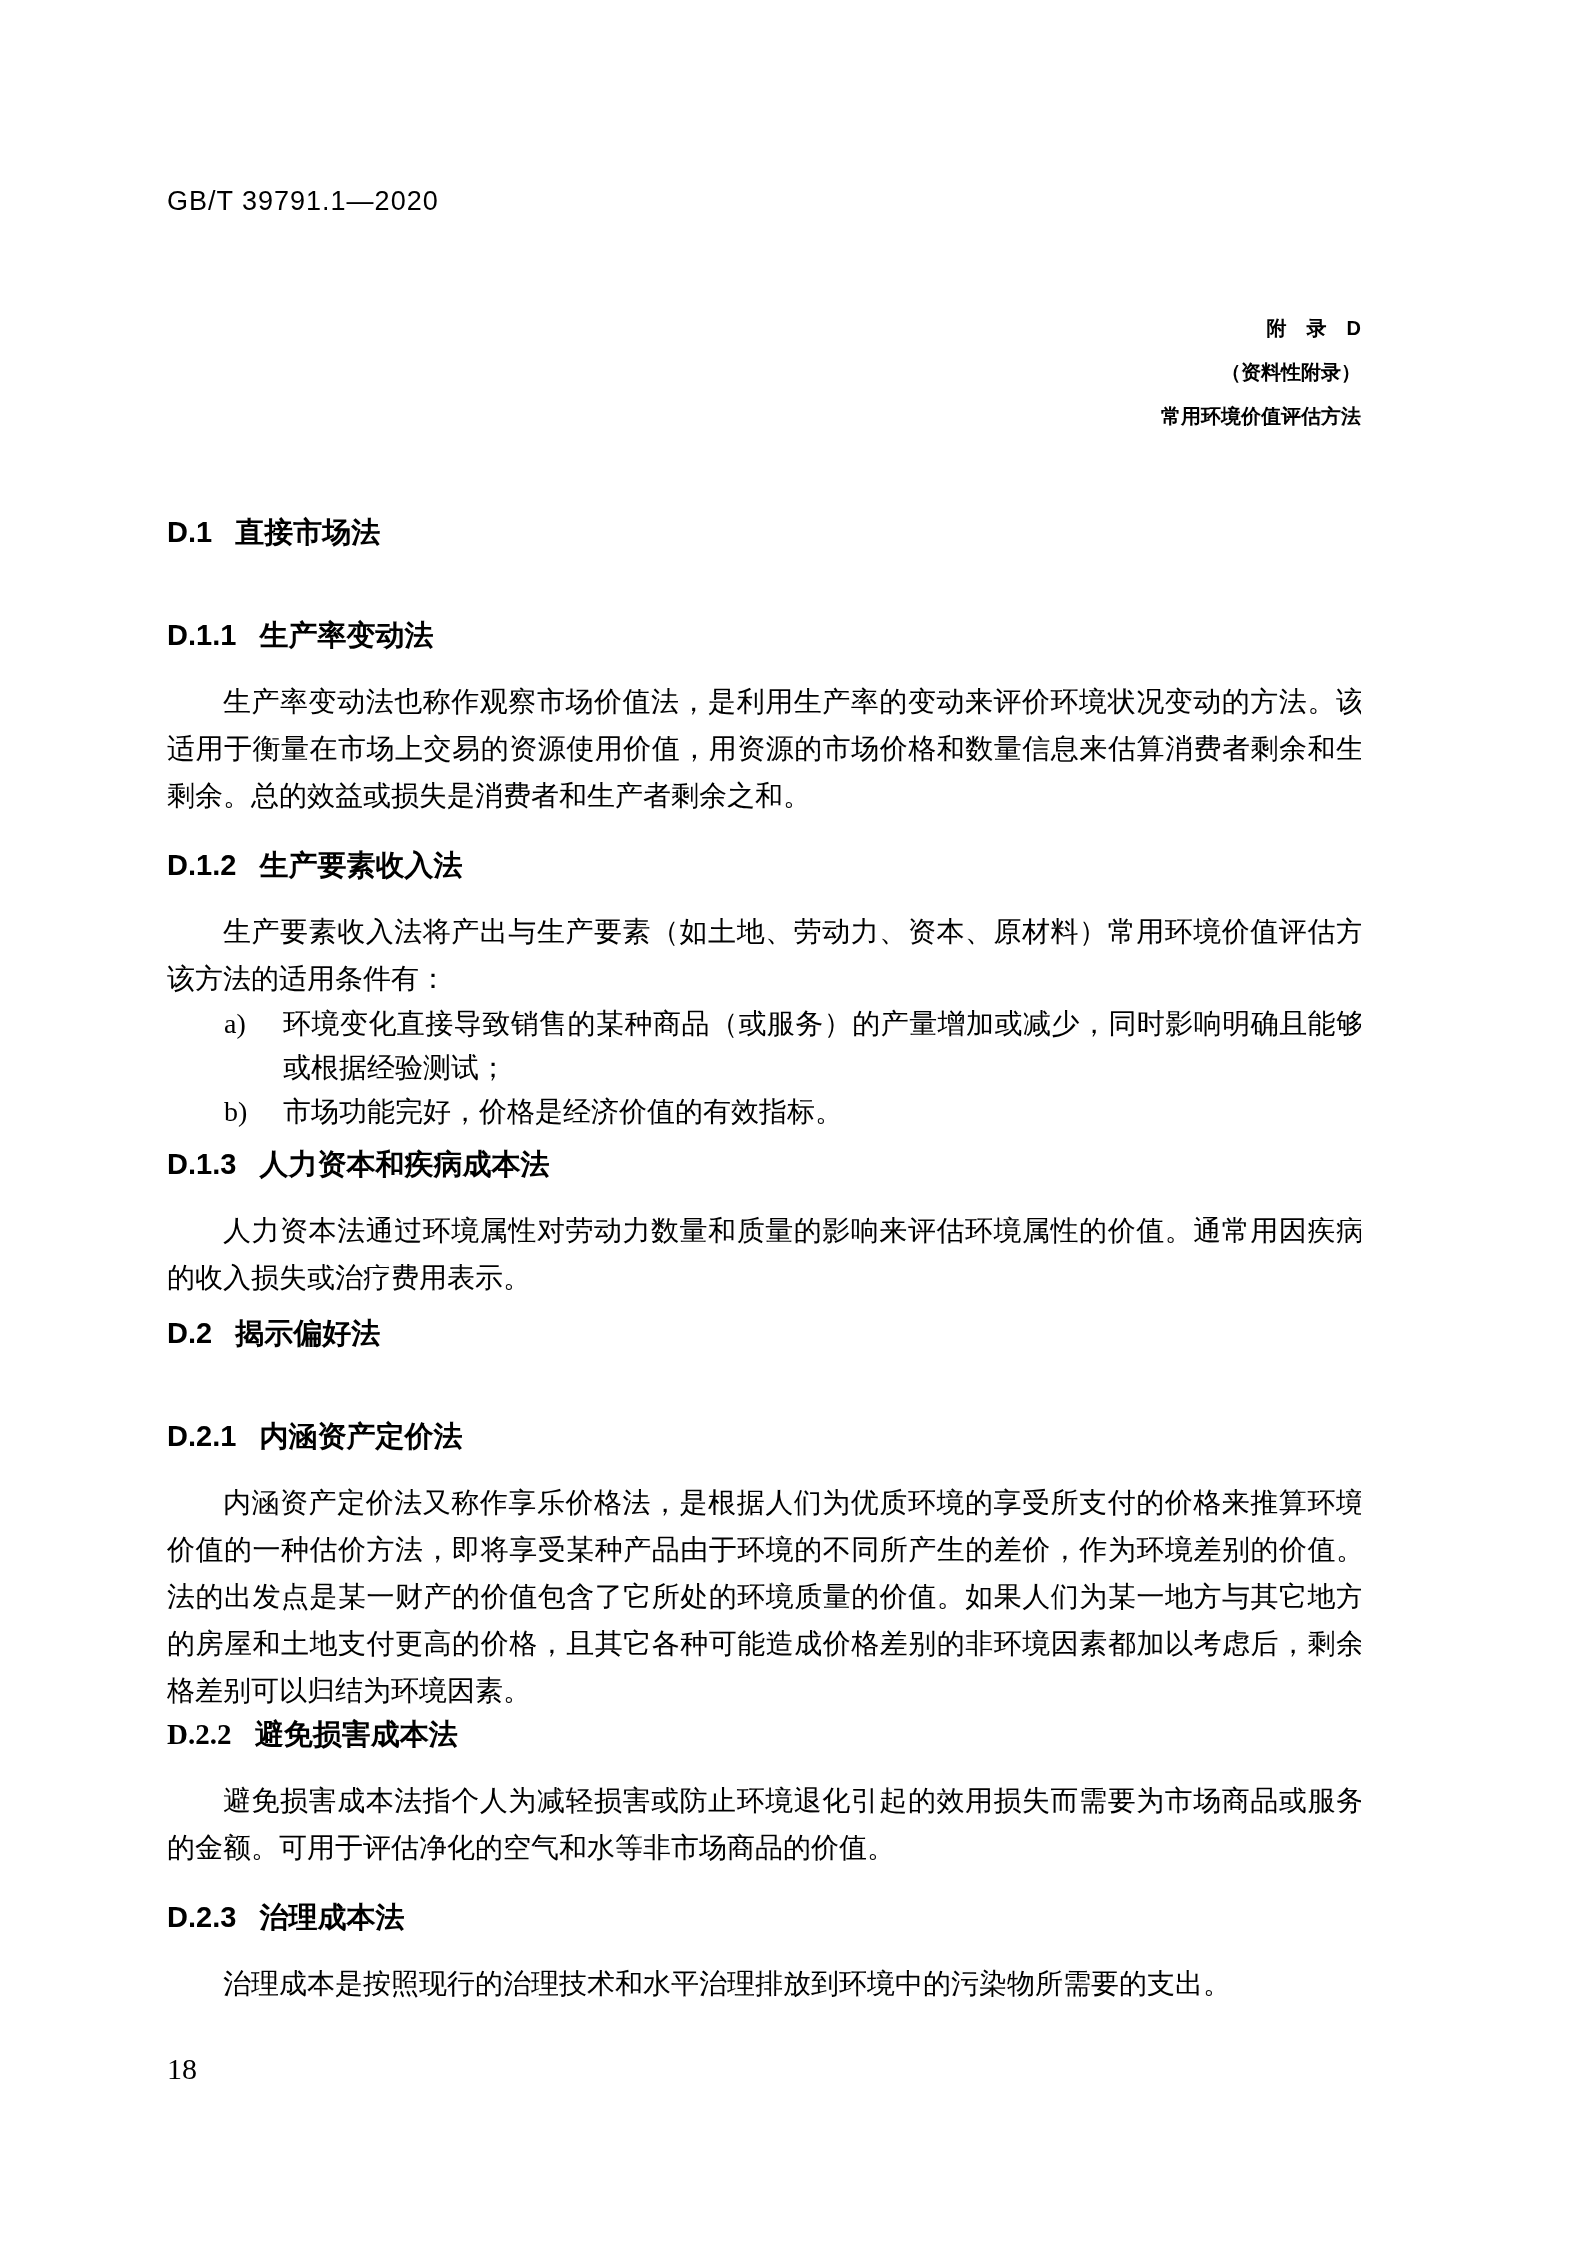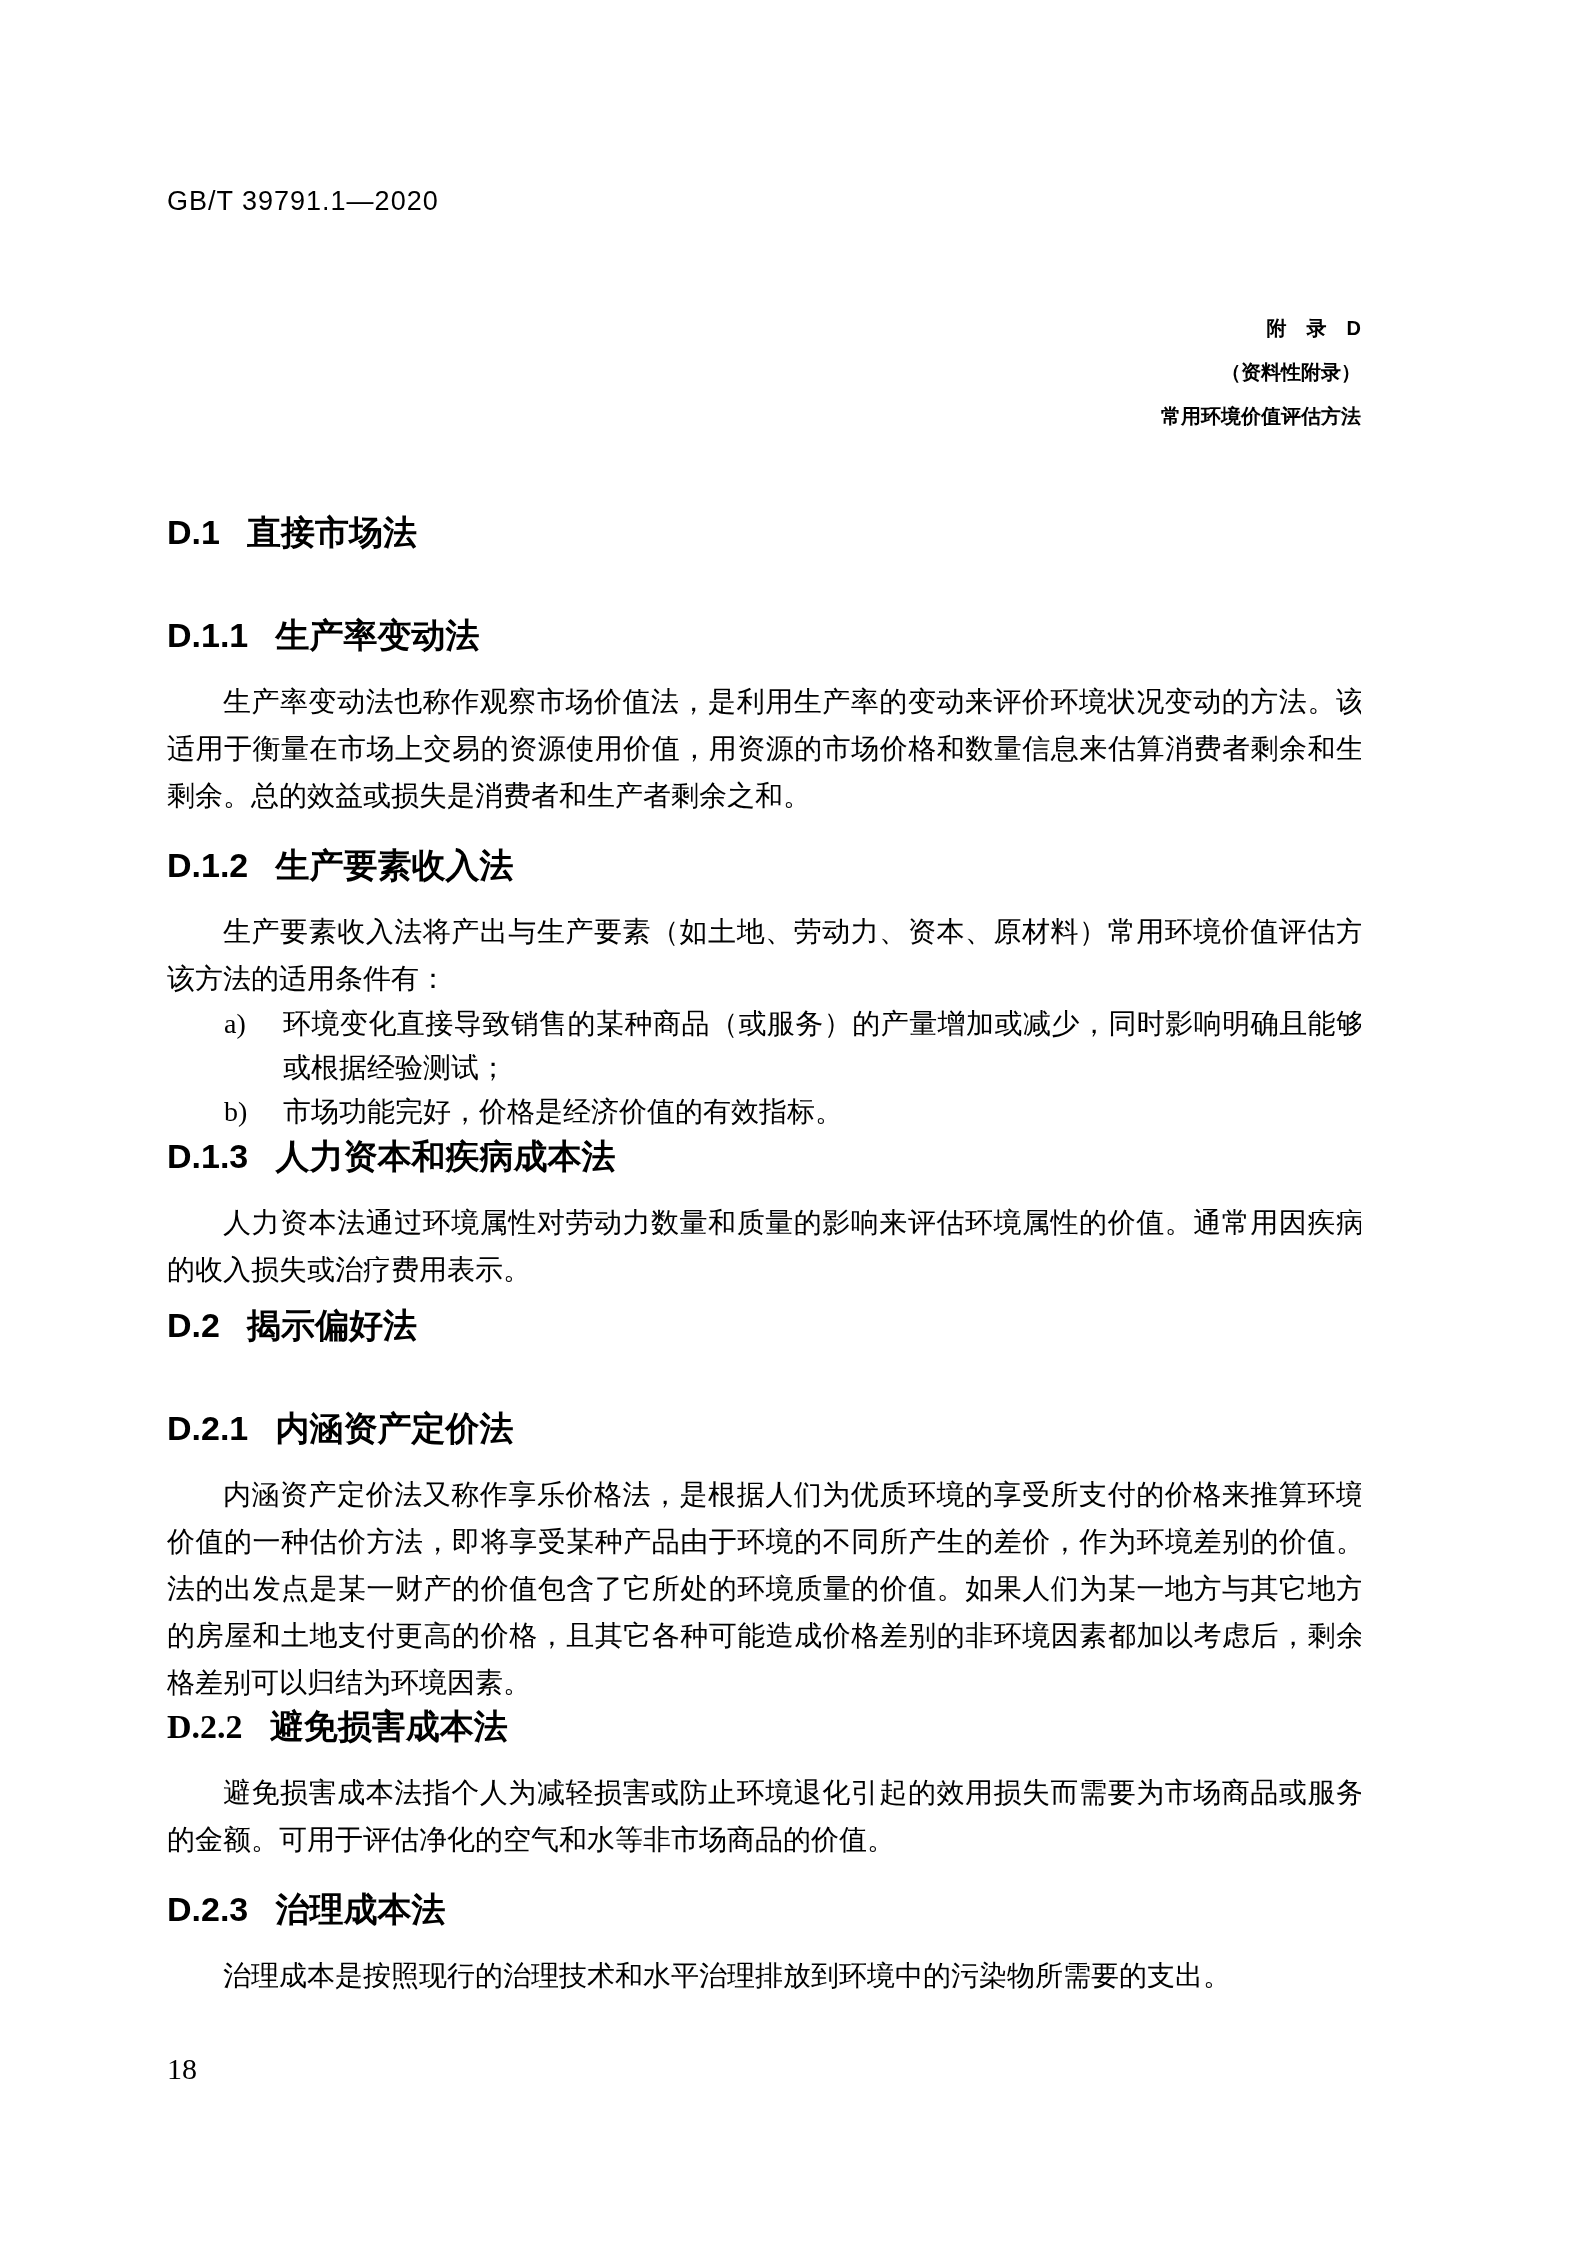--- a/index.html
+++ b/index.html
@@ -46,37 +46,37 @@
     left: 167px;
     top: 512px;
     width: 1254px;
     font-family: "Liberation Serif", "DejaVu Serif", serif;
     font-size: 28px;
     color: #000000;
   }
   .section-heading {
     font-family: "Liberation Sans", "DejaVu Sans", sans-serif;
     font-weight: 700;
-    font-size: 34px;
+    font-size: 29px;
     line-height: 41px;
     white-space: nowrap;
   }
   .section-number {
     display: inline-block;
     margin-right: 0.8em;
   }
   .para {
     text-align: justify;
     line-height: 47px;
     text-indent: 2em;
     margin: 0;
   }
   .m-h-sub   { margin-top: 62px; }  
   .m-h-next  { margin-top: 26px; }  
-  .m-h-small { margin-top: 2px; }
+  .m-h-small { margin-top: 10px; }
   .m-h-none  { margin-top: 0; font-family: Liberation Serif, serif; }
   .m-h-top2  { margin-top: 12px; }  
   .m-para    { margin-top: 22px; }
   .clause-list {
     margin: 0;
     padding: 0;
     list-style: none;
   }
   .clause-item {
     position: relative;

